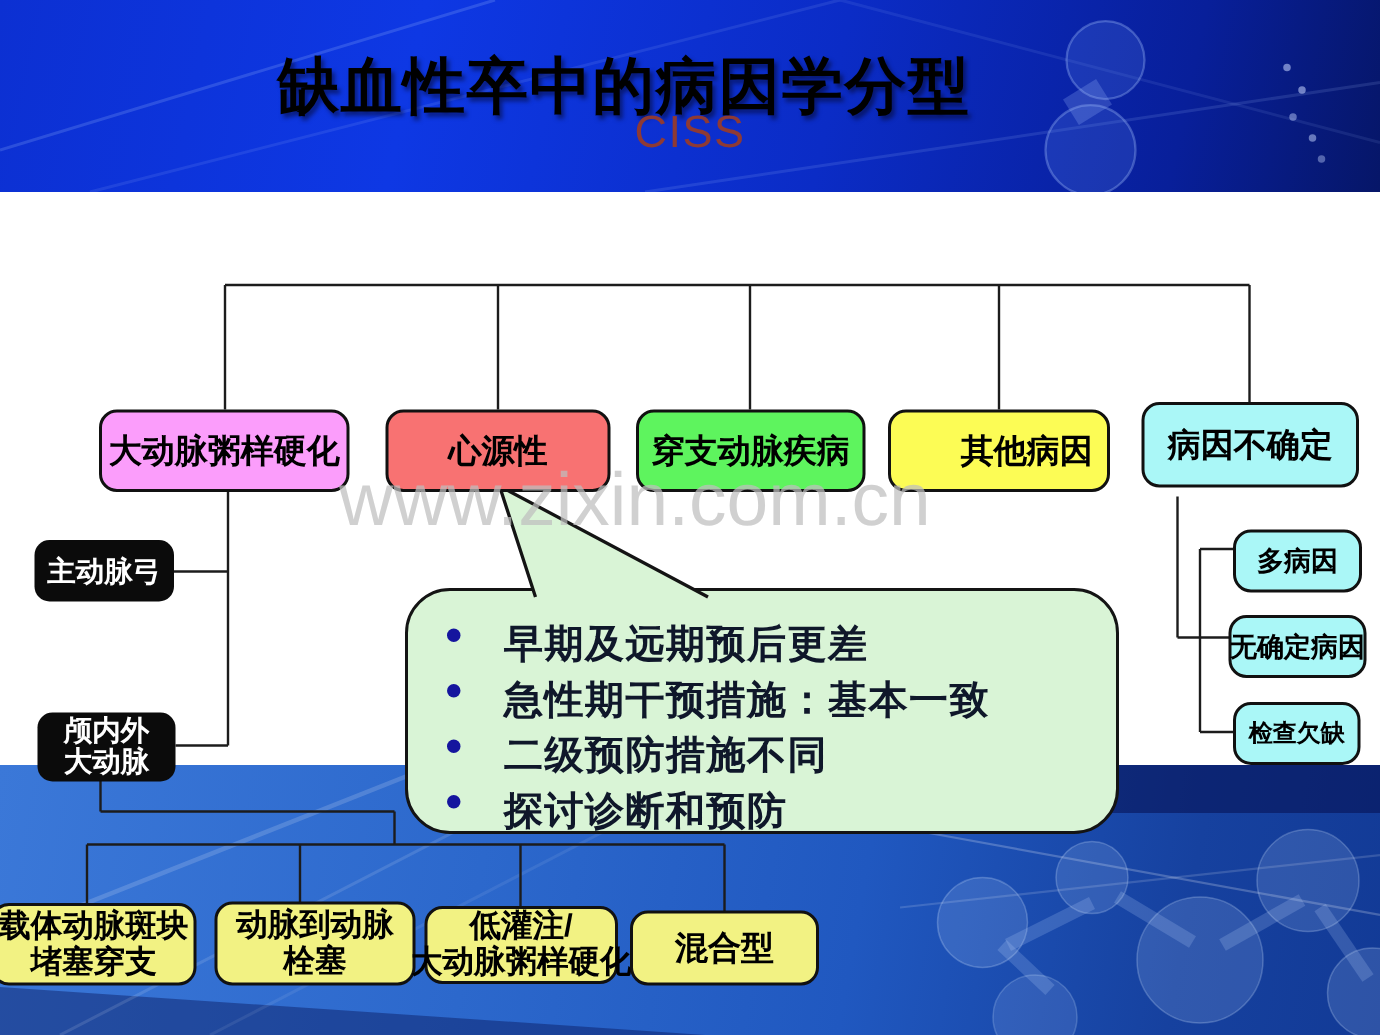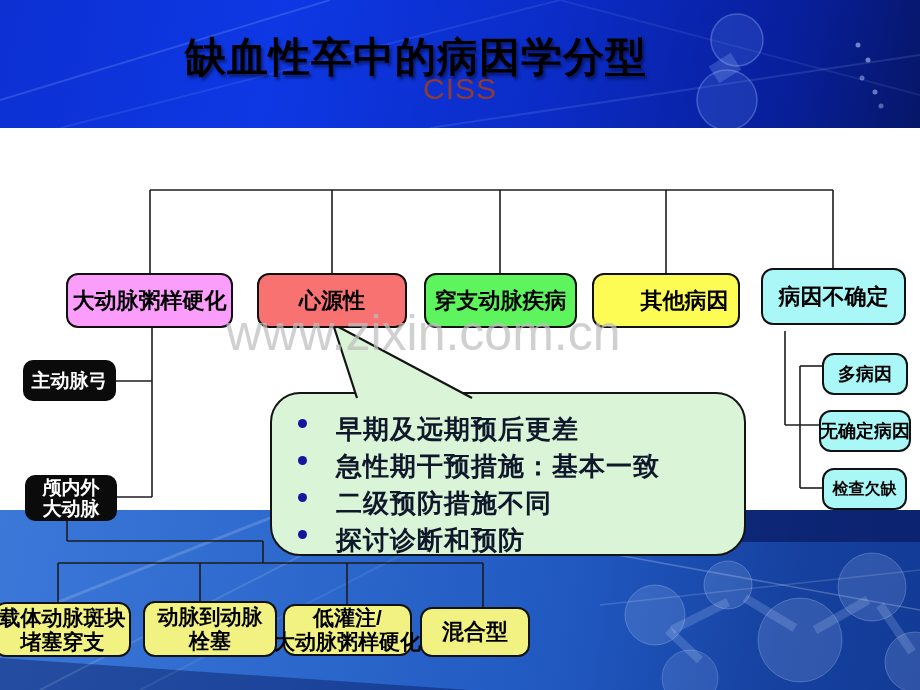--- a/index.html
+++ b/index.html
@@ -55,21 +55,21 @@
   .n-other {left:592px; top:273px; width:148px; height:55px; font-size:22px;}
   .n-undet {left:761px; top:268px; width:145px; height:57px; font-size:22px;}
   .n-arch  {left:23px;  top:360px; width:93px;  height:41px; font-size:19px;}
   .n-intra {left:25px;  top:475px; width:92px;  height:46px; font-size:19px; line-height:21px;}
   .n-multi {left:822px; top:353px; width:86px;  height:42px; font-size:18px;}
   .n-nodef {left:819px; top:410px; width:92px;  height:42px; font-size:18px;}
   .n-lack  {left:822px; top:468px; width:85px;  height:42px; font-size:16px;}
   .n-b1    {left:-6px;  top:602px; width:137px; height:55px; font-size:21px; line-height:24px;}
   .n-b2    {left:143px; top:601px; width:134px; height:56px; font-size:21px; line-height:24px;border-radius:12px;}
   .n-b3    {left:283px; top:604px; width:129px; height:52px; font-size:21px; line-height:24px;}
-  .n-b4    {left:420px; top:607px; width:110px; height:50px; font-size:22px;}
+  .n-b4    {left:420px; top:607px; width:126px; height:50px; font-size:22px;}
   
   .watermark{
     position:absolute;left:226px;top:304px;z-index:20;
     font-size:50px;color:#bfbfbf;opacity:0.72;white-space:nowrap;pointer-events:none;
   }
 </style>
 </head>
 <body>
 
 <div class="slide">

